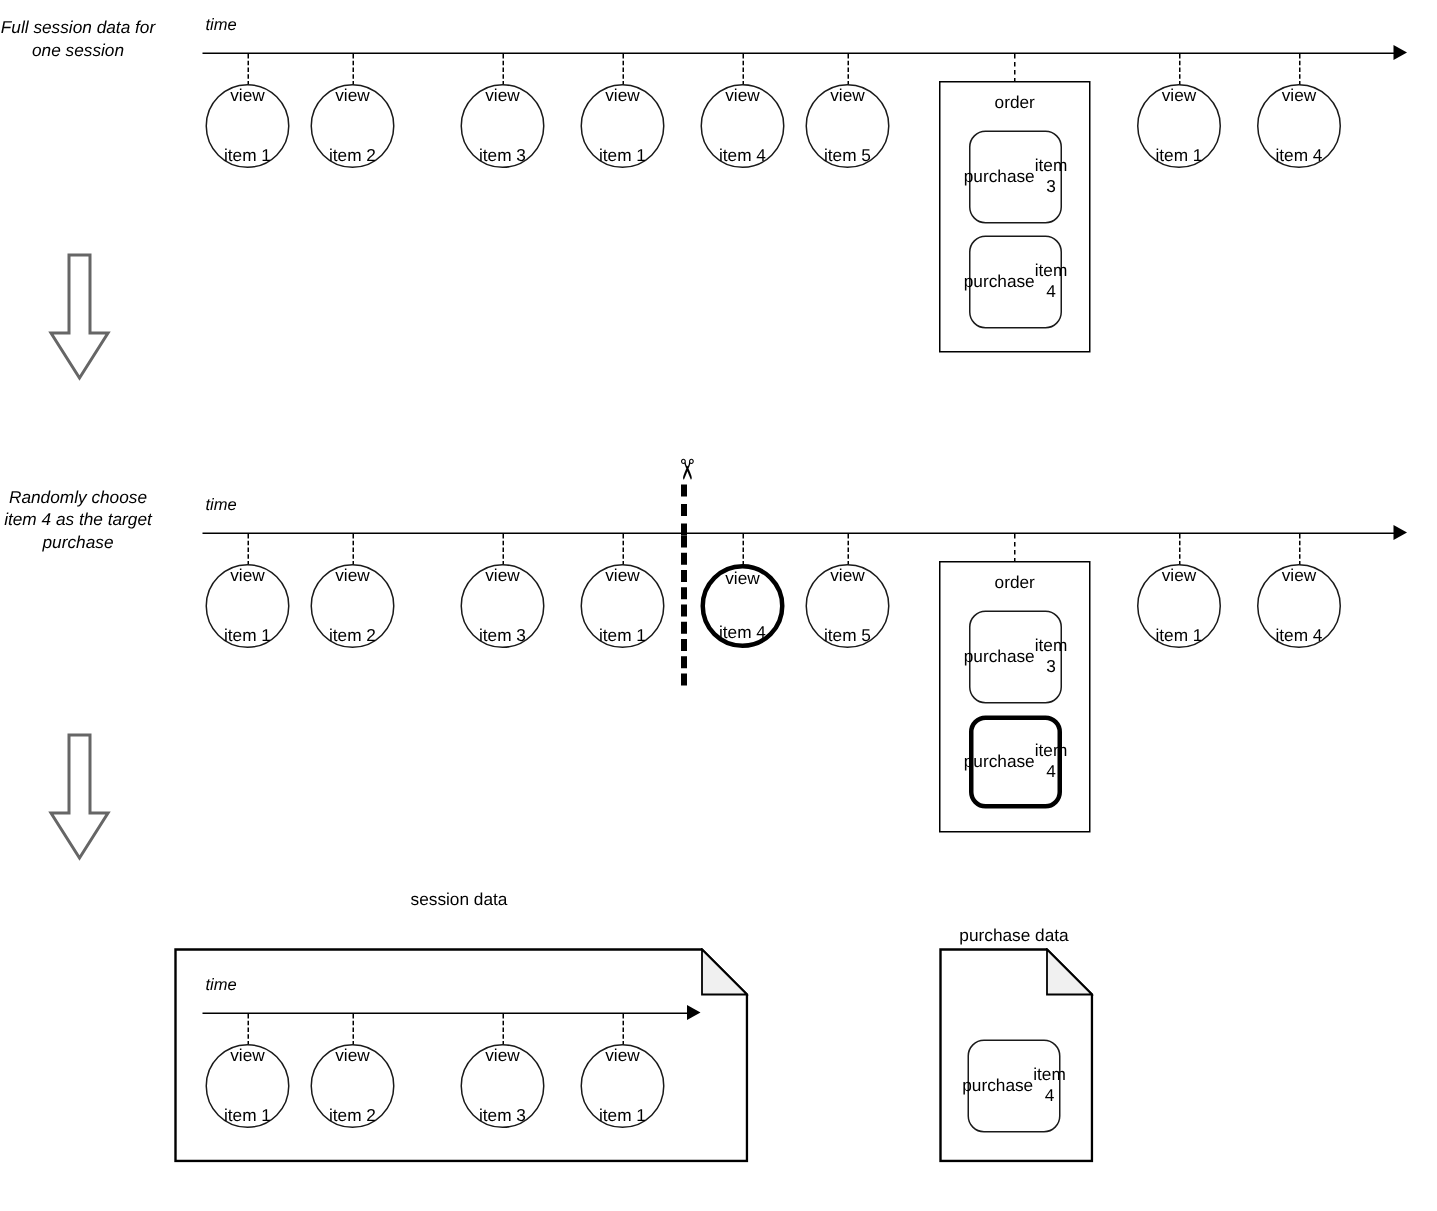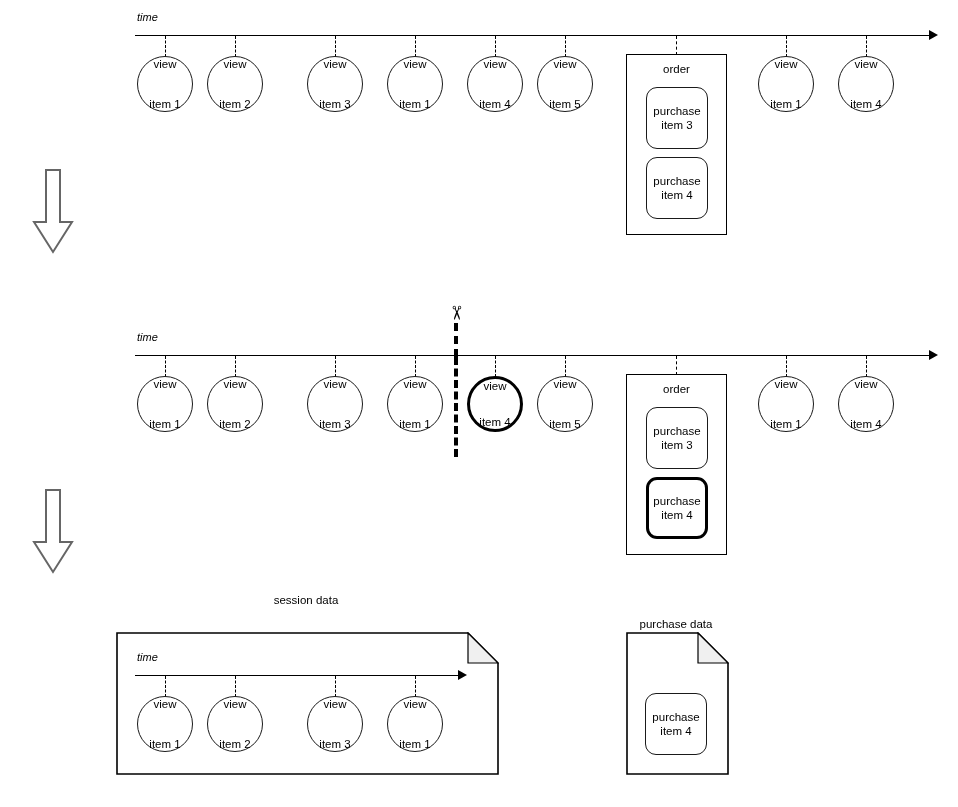--- a/index.html
+++ b/index.html
@@ -94,21 +94,21 @@
     font-size: 11.5px;
   }
   .purchase {
     position: absolute;
     width: 62px;
     height: 62px;
     border: 1px solid #1a1a1a;
     border-radius: 11px;
     background: #ffffff;
     display: flex;
-    flex-direction: column;
+    flex-direction: row;
     align-items: center;
     justify-content: center;
     font-size: 11.5px;
     line-height: 14px;
     box-sizing: border-box;
     text-align: center;
   }
   .purchase.highlight {
     border-width: 3px;
     border-color: #000;
@@ -138,20 +138,21 @@
     font-size: 11.5px;
     text-align: center;
   }
   .doc { position: absolute; }
 </style>
 </head>
 <body>
 
 <div id="canvas">
 
+  <div class="caption" style="left:0px; top:12px;">Full session data for one session</div>
 
   <div class="timeline-label" style="left:137px; top:11px;">time</div>
   <div class="axis" style="left:135px; top:35px; width:800px;"></div>
   <div class="axis-head" style="left:929px; top:30px;"></div>
 
   <div class="tick" style="left:165px; top:36px; height:21px;"></div>
   <div class="tick" style="left:235px; top:36px; height:21px;"></div>
   <div class="tick" style="left:335px; top:36px; height:21px;"></div>
   <div class="tick" style="left:415px; top:36px; height:21px;"></div>
   <div class="tick" style="left:495px; top:36px; height:21px;"></div>
@@ -203,20 +204,21 @@
   </div>
   <div class="node" style="left:838px; top:56px;">
     <span>view</span>
     <span>item 4</span>
   </div>
 
   <svg class="big-arrow" style="left:30px; top:168px;" width="46" height="88" viewBox="0 0 46 88">
     <polygon points="16,2 30,2 30,54 42,54 23,84 4,54 16,54" fill="#ffffff" stroke="#666666" stroke-width="2" stroke-linejoin="miter"></polygon>
   </svg>
 
+  <div class="caption" style="left:0px; top:325px;">Randomly choose item 4 as the target purchase</div>
 
   <div class="timeline-label" style="left:137px; top:331px;">time</div>
   <div class="axis" style="left:135px; top:355px; width:800px;"></div>
   <div class="axis-head" style="left:929px; top:350px;"></div>
 
   <div class="tick" style="left:165px; top:356px; height:21px;"></div>
   <div class="tick" style="left:235px; top:356px; height:21px;"></div>
   <div class="tick" style="left:335px; top:356px; height:21px;"></div>
   <div class="tick" style="left:415px; top:356px; height:21px;"></div>
   <div class="tick" style="left:495px; top:356px; height:21px;"></div>

